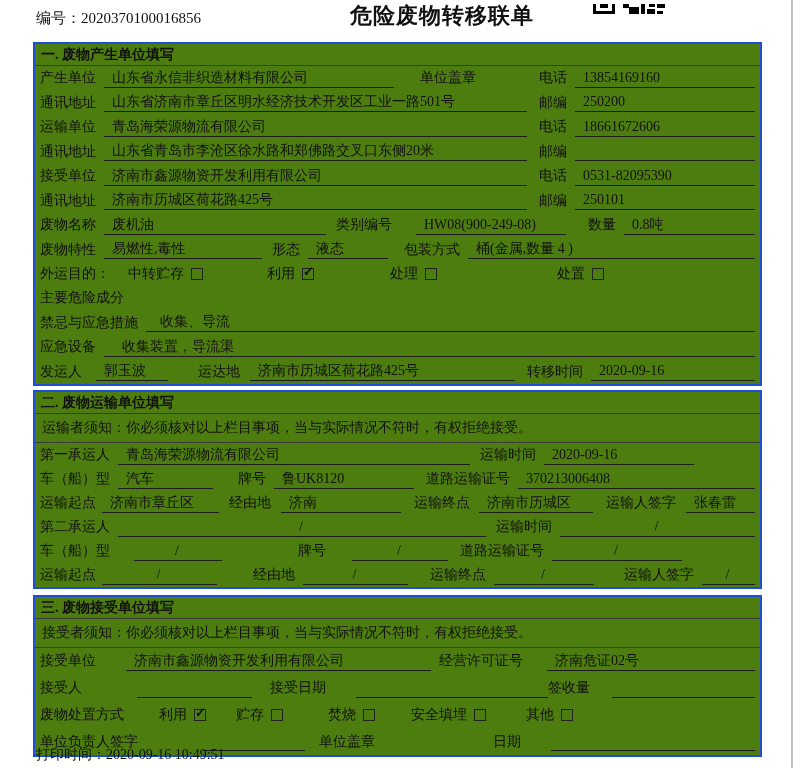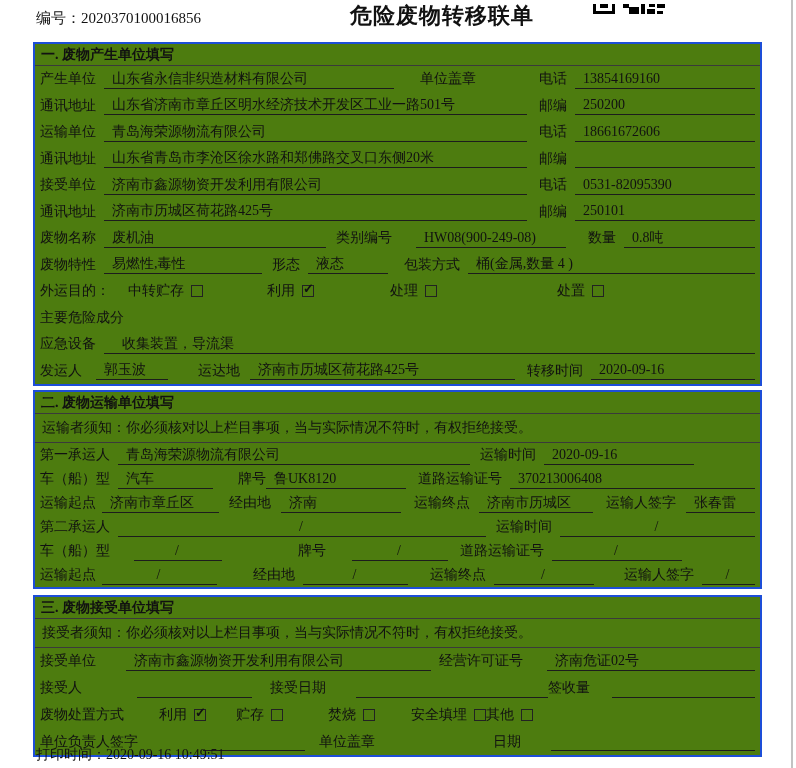--- a/index.html
+++ b/index.html
@@ -152,20 +152,24 @@
         <span class="opt" style="margin-left:120px">
           <span class="lbl">处置</span>
           <span class="cb"></span>
         </span>
       </div>
 
       <div class="row">
         <span class="lbl">主要危险成分</span>
       </div>
 
+      <div class="row">
+        <span class="lbl">禁忌与应急措施</span>
+        <span class="u uf" style="margin-left:8px;padding-left:14px">收集、导流</span>
+      </div>
 
       <div class="row">
         <span class="lbl">应急设备</span>
         <span class="u uf" style="margin-left:8px;padding-left:18px">收集装置，导流渠</span>
       </div>
 
       <div class="row">
         <span class="lbl">发运人</span>
         <span class="u" style="width:72px;margin-left:14px">郭玉波</span>
         <span class="lbl" style="margin-left:30px">运达地</span>
@@ -186,21 +190,21 @@
         <span class="lbl" style="width:72px">第一承运人</span>
         <span class="u" style="width:352px;margin-left:6px">青岛海荣源物流有限公司</span>
         <span class="lbl" style="margin-left:10px">运输时间</span>
         <span class="u" style="width:150px;margin-left:8px">2020-09-16</span>
       </div>
 
       <div class="row">
         <span class="lbl" style="width:72px">车（船）型</span>
         <span class="u" style="width:95px;margin-left:6px">汽车</span>
         <span class="lbl" style="margin-left:25px">牌号</span>
-        <span class="u" style="width:140px;">鲁UK8120</span>
+        <span class="u" style="width:140px;margin-left:8px">鲁UK8120</span>
         <span class="lbl" style="margin-left:12px">道路运输证号</span>
         <span class="u uf" style="margin-left:8px">370213006408</span>
       </div>
 
       <div class="row">
         <span class="lbl" style="width:56px">运输起点</span>
         <span class="u" style="width:117px;margin-left:6px">济南市章丘区</span>
         <span class="lbl" style="margin-left:10px">经由地</span>
         <span class="u" style="width:120px;margin-left:10px">济南</span>
         <span class="lbl" style="margin-left:13px">运输终点</span>
@@ -271,21 +275,21 @@
           <span class="cb"></span>
         </span>
         <span class="opt" style="margin-left:45px">
           <span class="lbl">焚烧</span>
           <span class="cb"></span>
         </span>
         <span class="opt" style="margin-left:36px">
           <span class="lbl">安全填埋</span>
           <span class="cb"></span>
         </span>
-        <span class="opt" style="">
+        <span class="opt" style="margin-left:40px">
           <span class="lbl">其他</span>
           <span class="cb"></span>
         </span>
       </div>
 
       <div class="row">
         <span class="lbl">单位负责人签字</span>
         <span class="u" style="width:102px;margin-left:65px"></span>
         <span class="lbl" style="margin-left:14px">单位盖章</span>
         <span class="lbl" style="margin-left:118px">日期</span>

